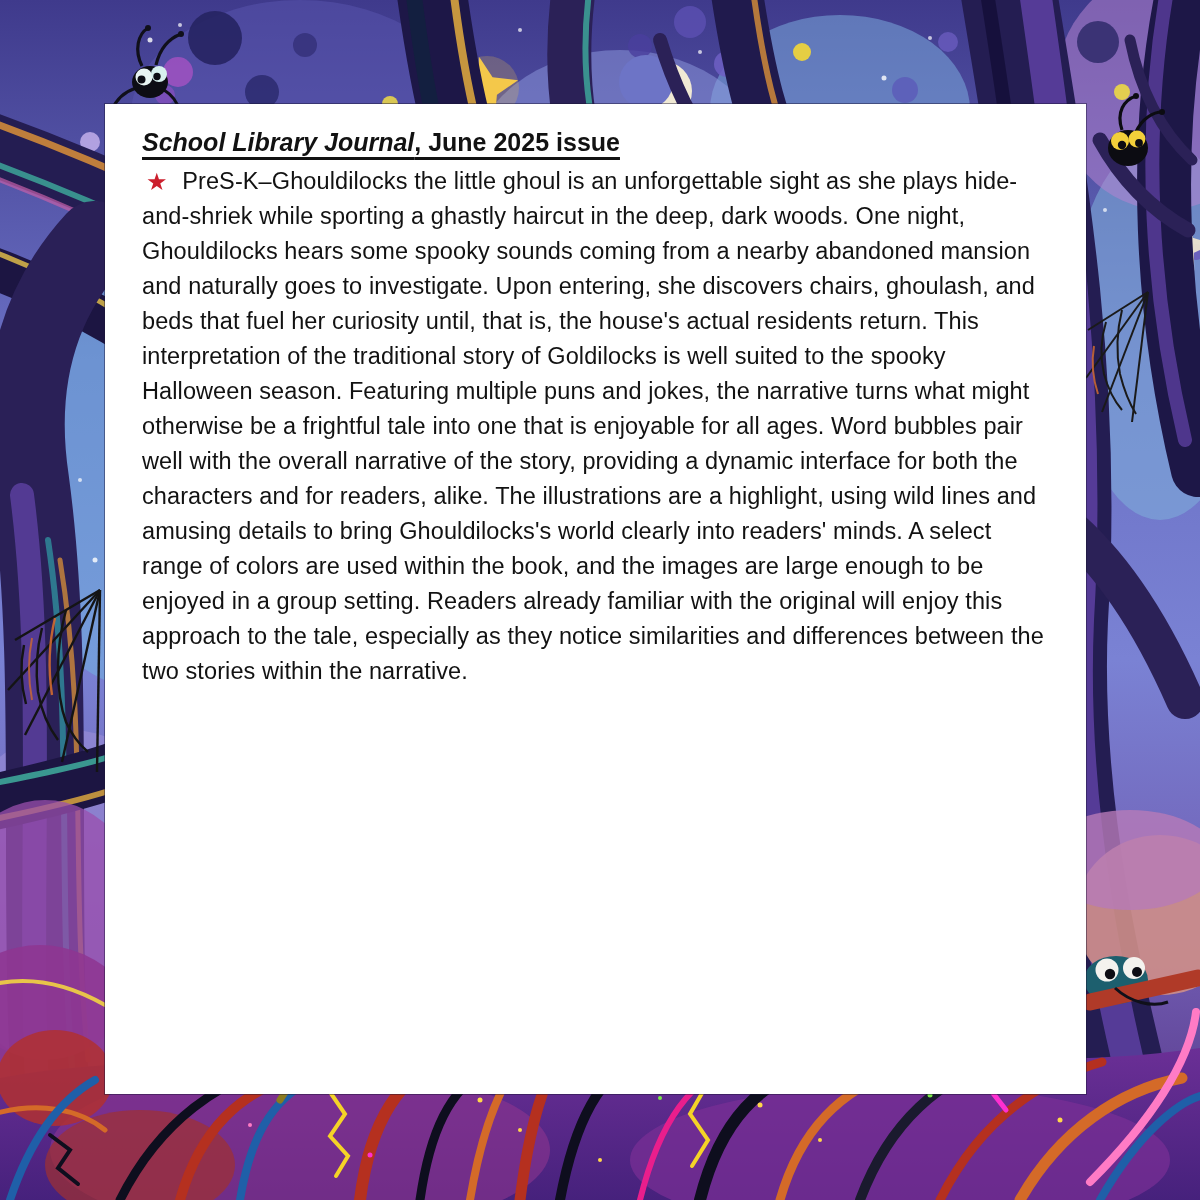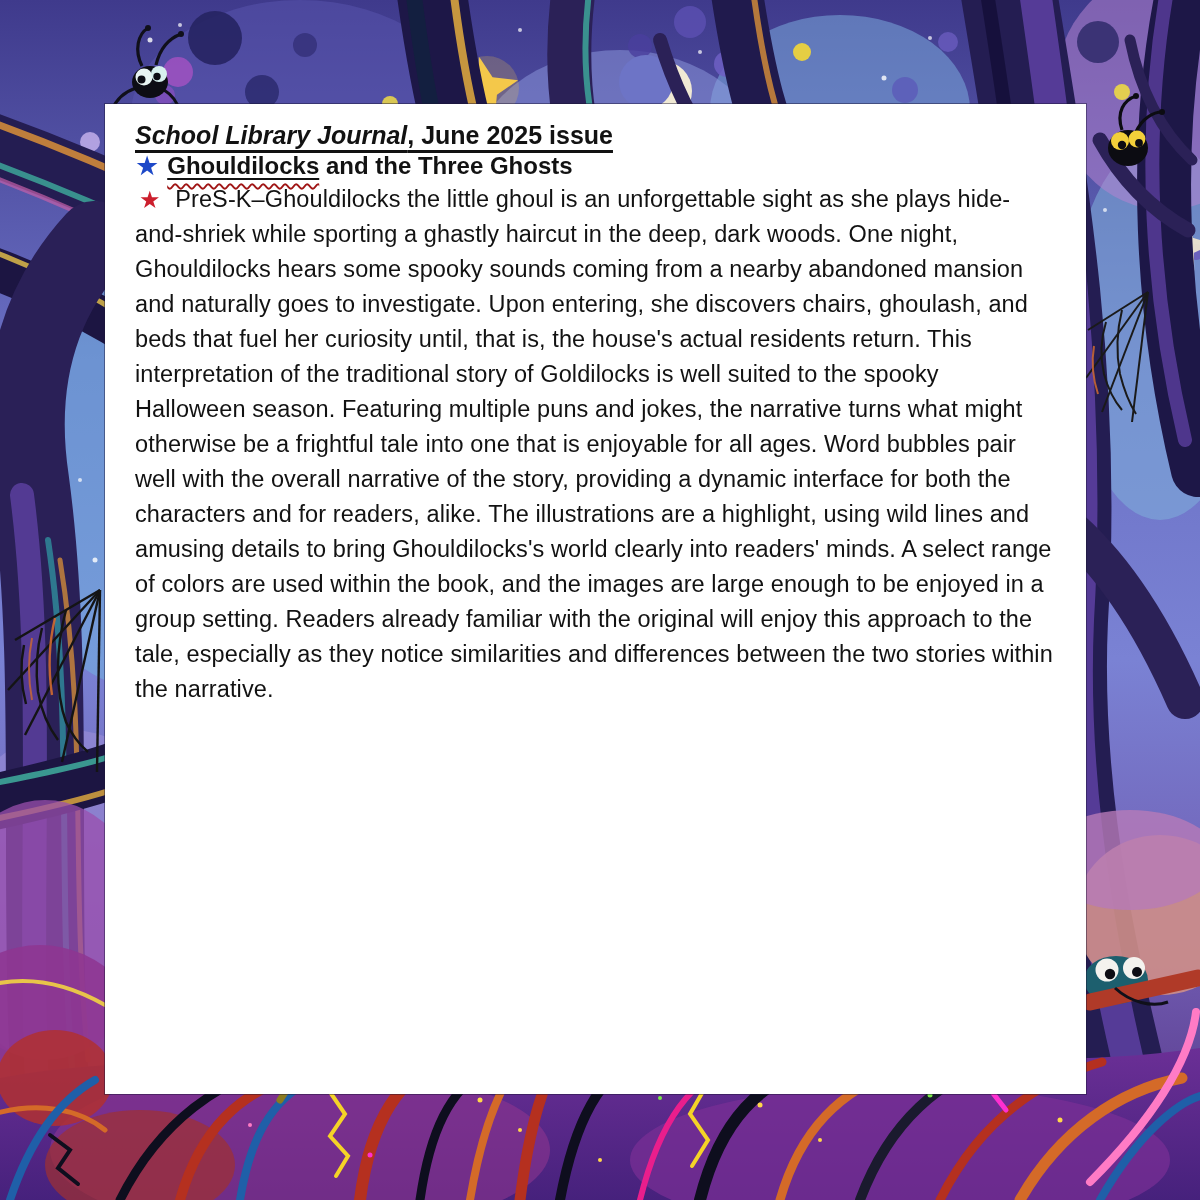--- a/index.html
+++ b/index.html
@@ -17,21 +17,21 @@
   .bg{position:absolute;left:0;top:0;}
 
   .card{
     position:absolute;left:105px;top:104px;width:981px;height:990px;
     background:var(--card-bg);
     box-shadow:0 0 0 1px rgba(25,20,50,.45);
     box-sizing:border-box;
     padding:16px 32px 0 30px;
     color:var(--text);
   }
-  .card p,.card h1,.card h2{margin:0;}
+  .card p,.card h1,.card h2{margin:7px;}
 
   .journal{
     margin:14px 0 0 8px;
     font-size:25px;line-height:30px;font-weight:bold;
     text-decoration:underline;text-decoration-thickness:2.5px;text-underline-offset:6px;
   }
   .jname{font-style:italic;}
 
   .title{margin-top:24px;font-size:24px;line-height:32px;font-weight:bold;}
   .star{display:inline-block;font-style:normal;font-weight:normal;}
@@ -299,20 +299,19 @@
       <circle cx="-10" cy="2" r="5.2" fill="#0d0d14"></circle>
       <circle cx="14" cy="-4" r="11" fill="#f4f2ee"></circle>
       <circle cx="17" cy="0" r="5" fill="#0d0d14"></circle>
     </g>
   </svg>
 
   <main class="card">
 
     <h1 class="journal"><span class="jname">School Library Journal</span><span>, June 2025 issue</span></h1>
 
-    <h2 class="title"><span class="star blue">★</span><span class="t-underline"><span class="wavy-red">Ghouldilocks</span></span><span> and the Three Ghosts</span></h2>
 
 
     <p class="review"><span class="star red">★</span><span> PreS-K–Ghouldilocks the little ghoul is an unforgettable sight as she plays hide-and-shriek while sporting a ghastly haircut in the deep, dark woods. One night, Ghouldilocks hears some spooky sounds coming from a nearby abandoned mansion and naturally goes to investigate. Upon entering, she discovers chairs, ghoulash, and beds that fuel her curiosity until, that is, the house's actual residents return. This interpretation of the traditional story of Goldilocks is well suited to the spooky Halloween season. Featuring multiple puns and jokes, the narrative turns what might otherwise be a frightful tale into one that is enjoyable for all ages. Word bubbles pair well with the overall narrative of the story, providing a dynamic interface for both the characters and for readers, alike. The illustrations are a highlight, using wild lines and amusing details to bring Ghouldilocks's world clearly into readers' minds. A select range of colors are used within the book, and the images are large enough to be enjoyed in a group setting. Readers already familiar with the original will enjoy this approach to the tale, especially as they notice similarities and differences between the two stories within the narrative.</span></p>
 
 
   </main>
 </div>
 
 </body></html>

